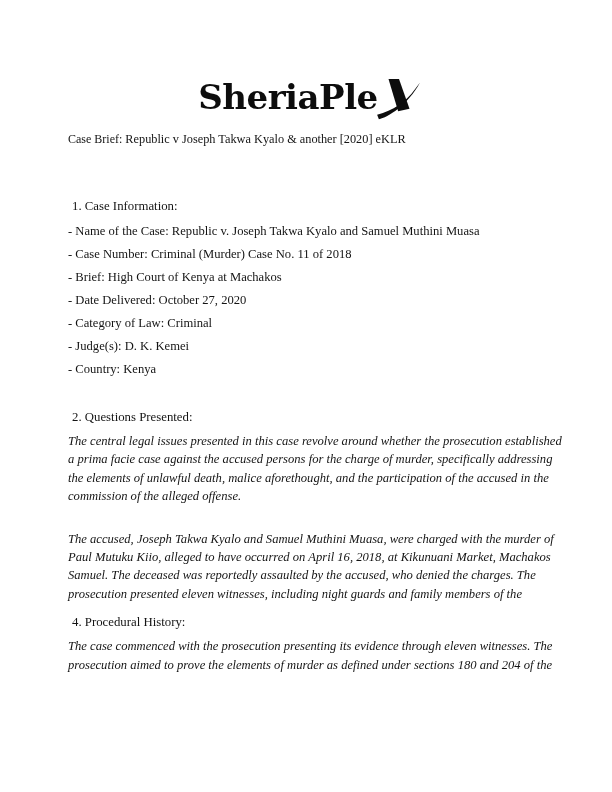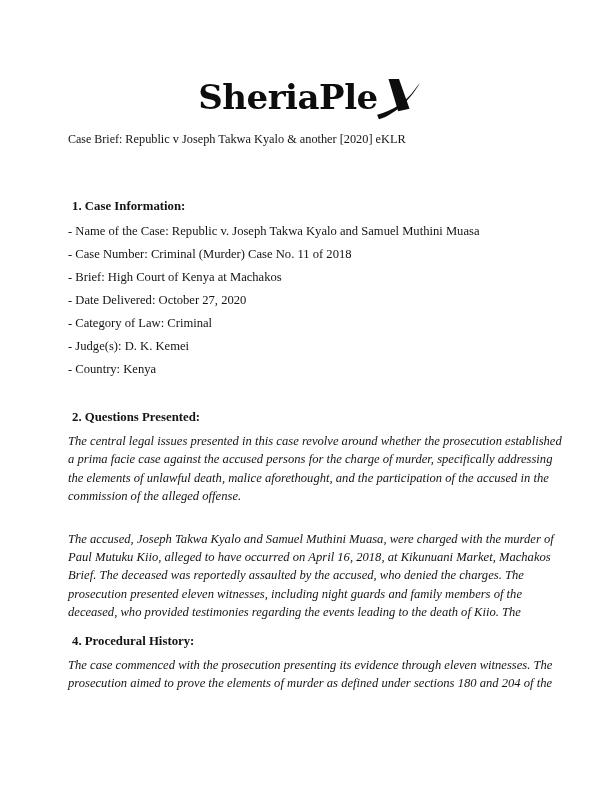--- a/index.html
+++ b/index.html
@@ -49,21 +49,21 @@
     font-size:12.3px;
     margin-left:3px;
   }
   
   .section{margin:0;}
   .s1{margin-top:51px;}
   .s2{margin-top:33px;}
   .s3{margin-top:24px;}
   .s4{margin-top:11px;}
   .heading{
-    font-weight:700;
+    font-weight:400;
     font-size:12.8px;
     line-height:16px;
     padding-left:4px;
     white-space:nowrap;
   }
   .item{
     font-size:12.6px;
     line-height:14px;
     margin:0 0 9px 0;
     white-space:nowrap;
@@ -111,23 +111,22 @@
       <div class="para-line">a prima facie case against the accused persons for the charge of murder, specifically addressing</div>
       <div class="para-line">the elements of unlawful death, malice aforethought, and the participation of the accused in the</div>
       <div class="para-line">commission of the alleged offense.</div>
     </div>
   </div>
 
   <div class="section s3">
     <div class="para">
       <div class="para-line">The accused, Joseph Takwa Kyalo and Samuel Muthini Muasa, were charged with the murder of</div>
       <div class="para-line">Paul Mutuku Kiio, alleged to have occurred on April 16, 2018, at Kikunuani Market, Machakos</div>
-      <div class="para-line">Brief. The deceased was reportedly assaulted by the accused, who denied the charges. The</div>
+      <div class="para-line">Samuel. The deceased was reportedly assaulted by the accused, who denied the charges. The</div>
       <div class="para-line">prosecution presented eleven witnesses, including night guards and family members of the</div>
-      <div class="para-line">deceased, who provided testimonies regarding the events leading to the death of Kiio. The</div>
     </div>
   </div>
 
   <div class="section s4">
     <div class="heading">4. Procedural History:</div>
     <div class="para">
       <div class="para-line">The case commenced with the prosecution presenting its evidence through eleven witnesses. The</div>
       <div class="para-line">prosecution aimed to prove the elements of murder as defined under sections 180 and 204 of the</div>
     </div>
   </div>

